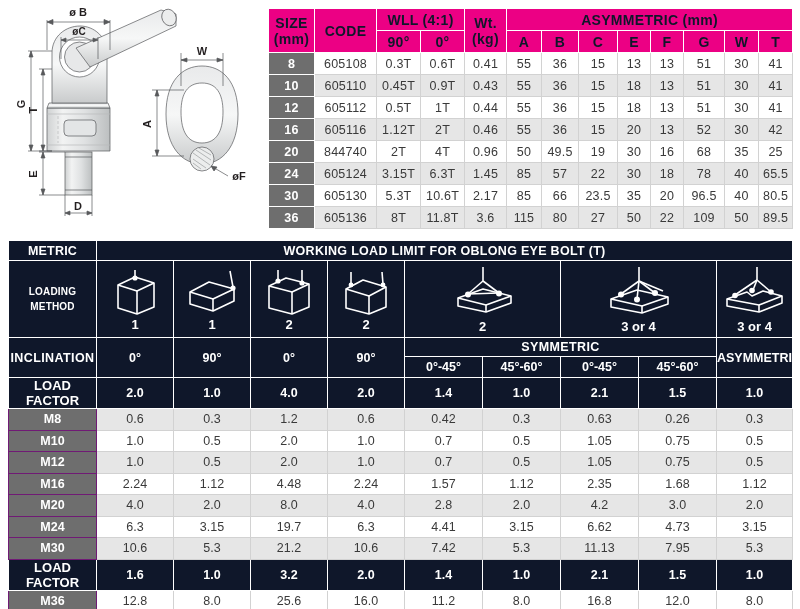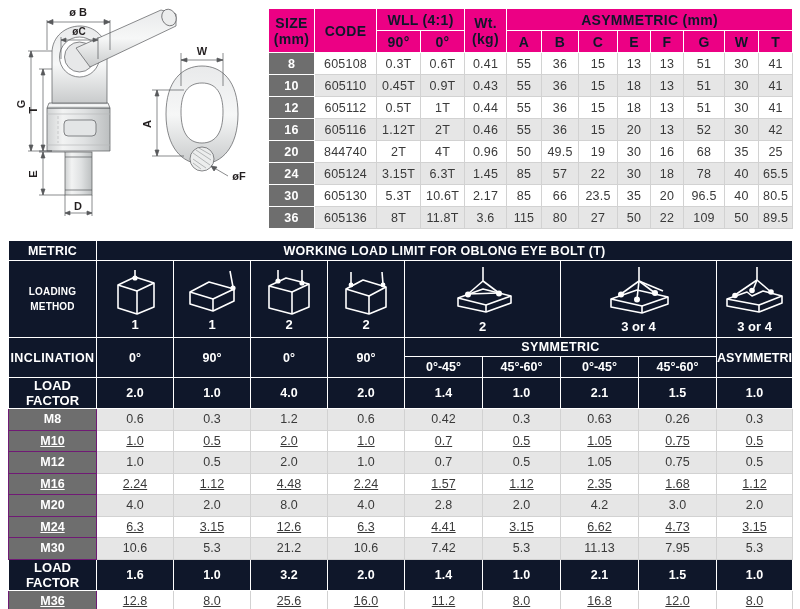--- a/index.html
+++ b/index.html
@@ -85,21 +85,21 @@
     font-size: 12.5px;
   }
   .bot-table tr.datarow td.mlabel {
     background: #6e6e6e;
     color: #ffffff;
     font-weight: bold;
     font-size: 12.5px;
     border: 1px solid #701a75;
   }
   .bot-table tr.datarow.odd td { background: #e6e6e6; }
-  .bot-table tr.datarow.even td { background: #ffffff; text-decoration: underline; }
+  .bot-table tr.datarow.even td { background: #ffffff; }
   .bot-table tr.datarow td.mlabel { background: #6e6e6e; }
 
   .lm-fig { display: block; margin: 0 auto; }
   .lm-num { font-size: 13px; font-weight: bold; color: #fff; line-height: 13px; margin-top: 1px; }
 
   .sym-head { height: 18px; font-size: 13px; letter-spacing: .4px; }
   .sym-sub { height: 20px; font-size: 11.5px; letter-spacing: 0px; }
   .asym-cell { font-size: 11.5px; letter-spacing: 0px; }
 </style>
 </head>
@@ -608,21 +608,21 @@
           <td>2.8</td>
           <td>2.0</td>
           <td>4.2</td>
           <td>3.0</td>
           <td>2.0</td>
         </tr>
         <tr class="datarow even">
           <td class="mlabel">M24</td>
           <td>6.3</td>
           <td>3.15</td>
-          <td>12.6</td>
+          <td>19.7</td>
           <td>6.3</td>
           <td>4.41</td>
           <td>3.15</td>
           <td>6.62</td>
           <td>4.73</td>
           <td>3.15</td>
         </tr>
         <tr class="datarow odd">
           <td class="mlabel">M30</td>
           <td>10.6</td>

